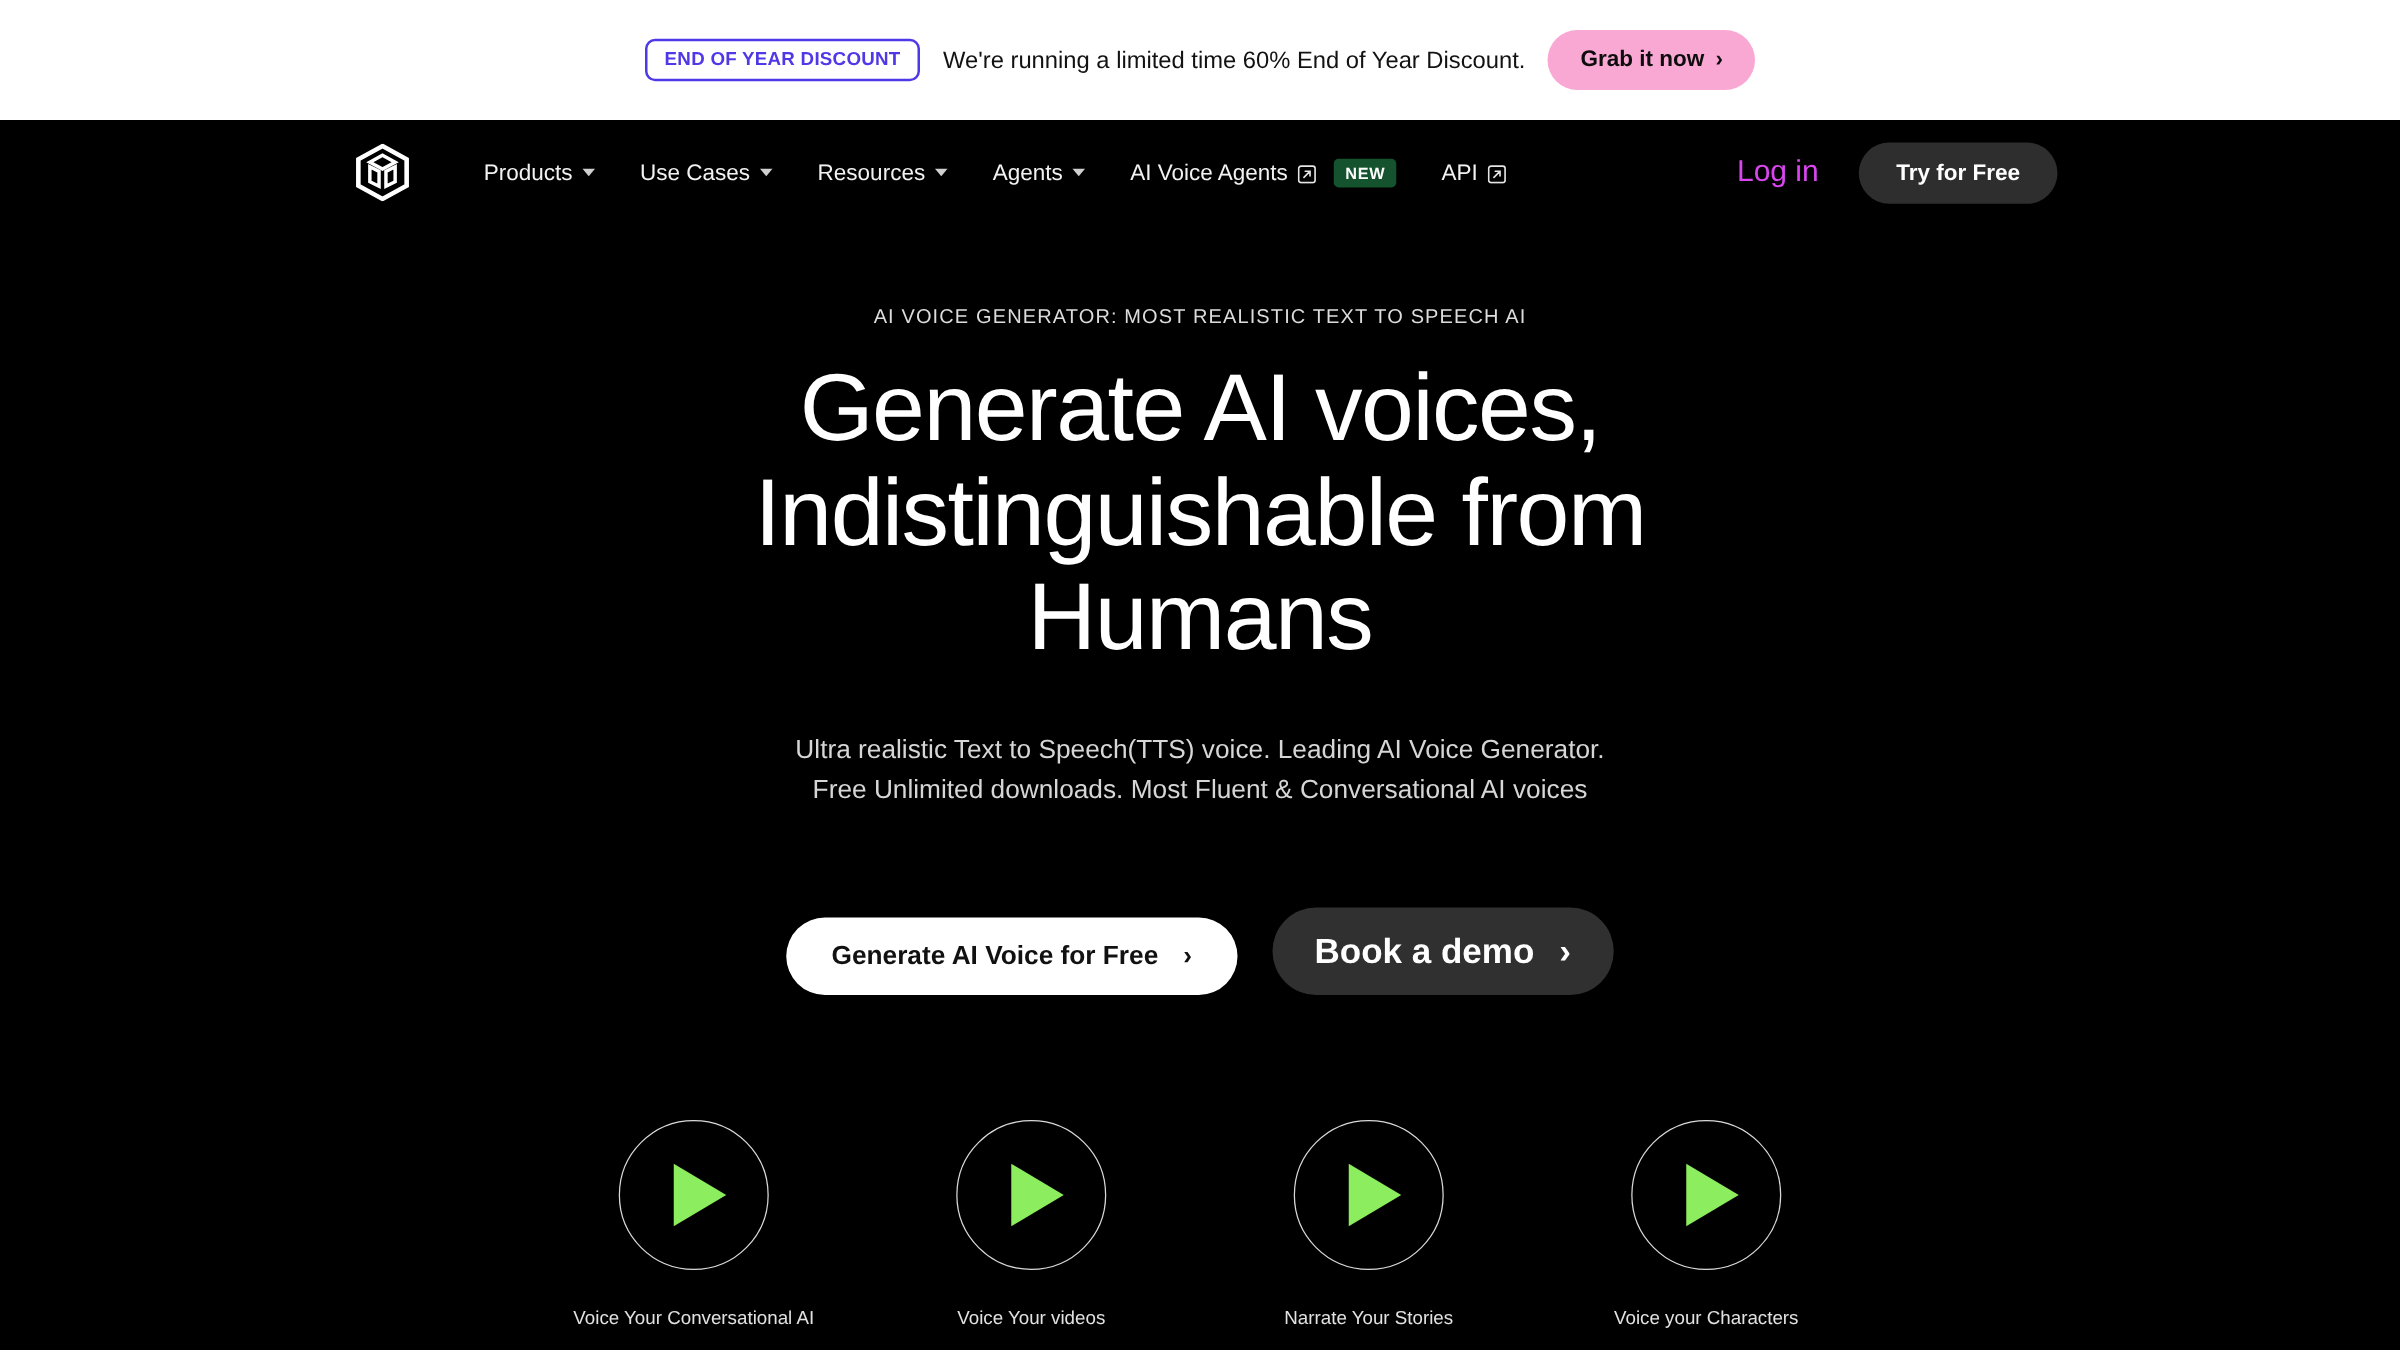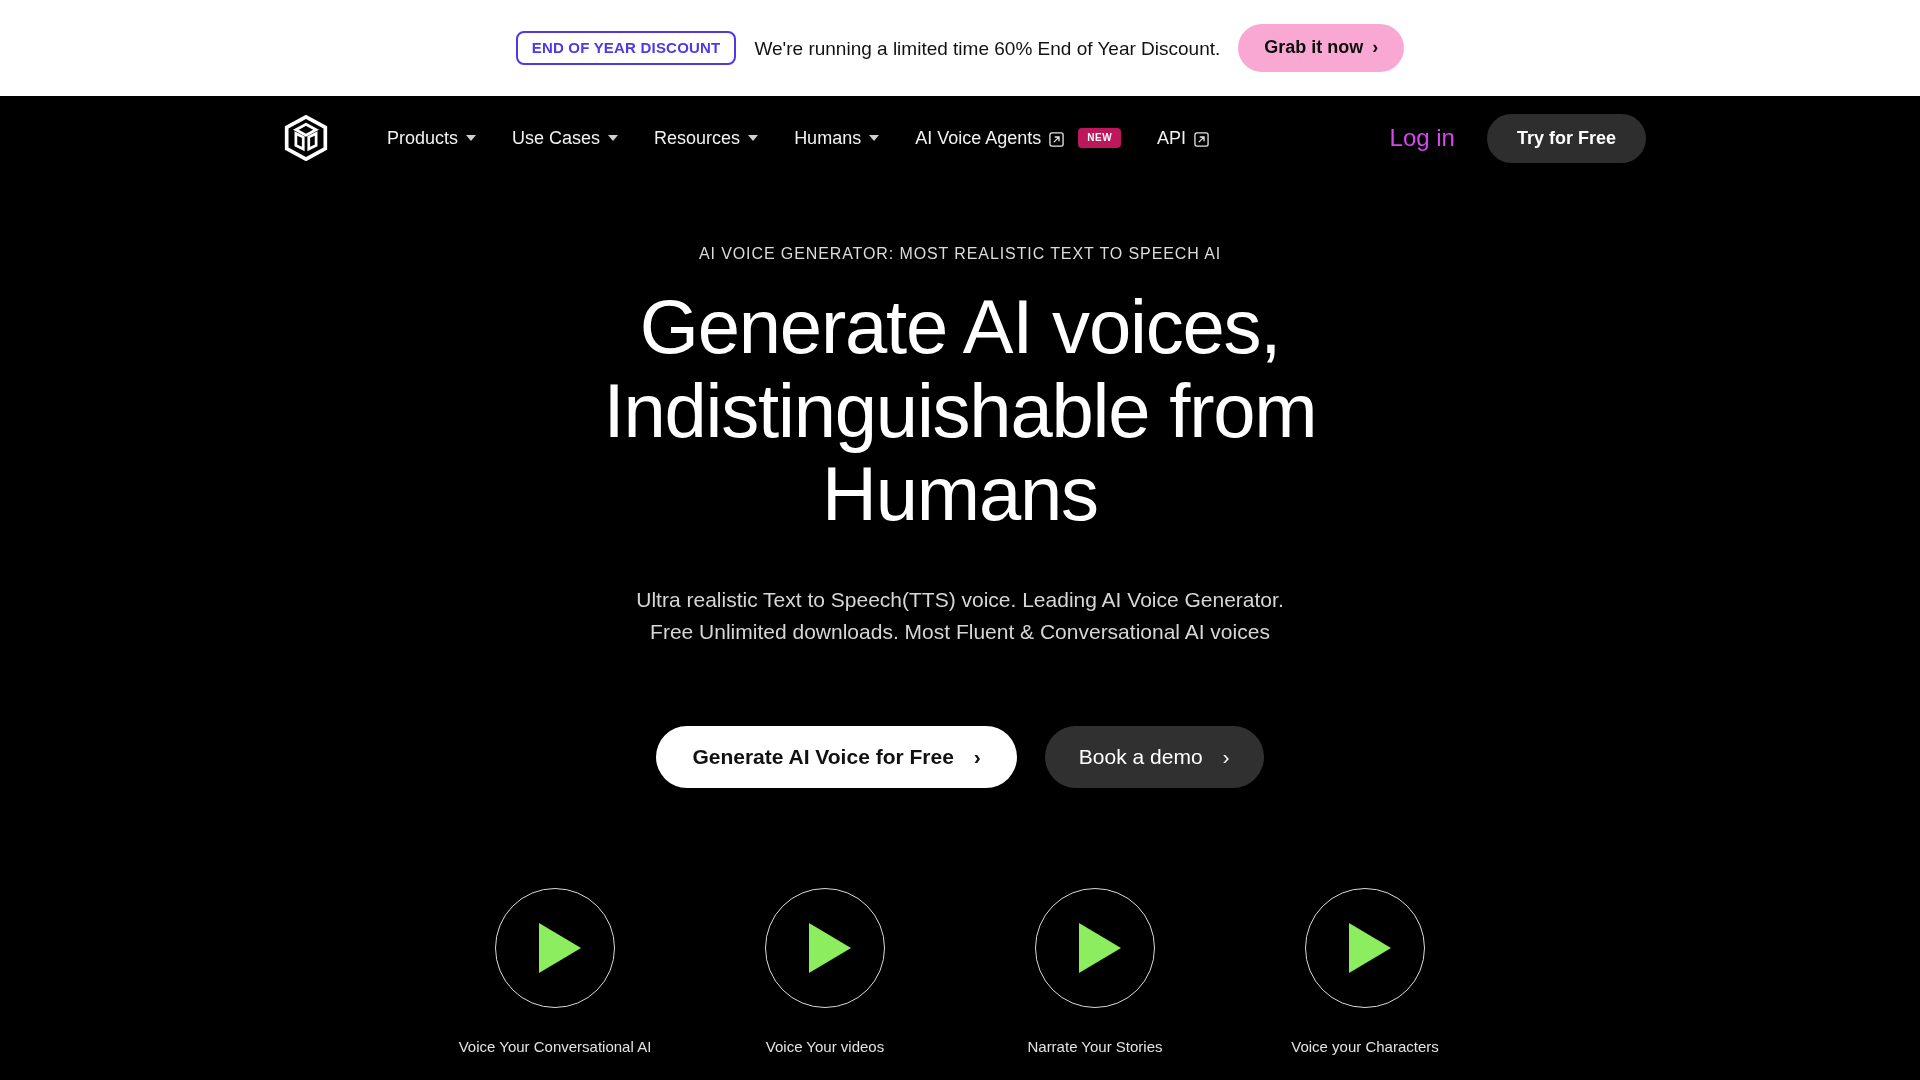--- a/index.html
+++ b/index.html
@@ -73,22 +73,22 @@
   }
   .caret {
     width: 0; height: 0;
     border-left: 5px solid transparent;
     border-right: 5px solid transparent;
     border-top: 6px solid #cfcfcf;
     display: inline-block;
   }
   .ext-icon { width: 15px; height: 15px; display: inline-block; flex: none; }
   .new-badge {
-    background: #be185d; color: #fff;
-    font-size: 10px; font-weight: 800;
+    background: #14532d; color: #fff;
+    font-size: 13px; font-weight: 800;
     letter-spacing: 0.5px;
     border-radius: 4px;
     padding: 5px 9px 5px;
     line-height: 1;
     margin-left: 6px;
   }
   .nav-right { display: flex; align-items: center; gap: 18px; }
   .login-link {
     color: #d946ef; font-size: 24px; font-weight: 400;
     padding: 10px 14px; cursor: pointer; white-space: nowrap;
@@ -137,21 +137,21 @@
     border: none; border-radius: 999px;
     font-size: 21px; font-weight: 700;
     padding: 19px 36px;
     display: flex; align-items: center; gap: 20px;
     cursor: pointer; white-space: nowrap;
     font-family: "Liberation Sans", sans-serif;
   }
   .cta-secondary {
     background: #303030; color: #ffffff;
     border: none; border-radius: 999px;
-    font-size: 21px; font-weight: 400;
+    font-size: 28px; font-weight: 700;
     padding: 19px 34px;
     display: flex; align-items: center; gap: 20px;
     cursor: pointer; white-space: nowrap;
     font-family: "Liberation Sans", sans-serif;
   }
 
   
   .features {
     display: flex;
     justify-content: center;
@@ -219,21 +219,21 @@
       <span>Use Cases</span>
       <span class="caret"></span>
     </div>
 
     <div class="nav-item">
       <span>Resources</span>
       <span class="caret"></span>
     </div>
 
     <div class="nav-item">
-      <span>Humans</span>
+      <span>Agents</span>
       <span class="caret"></span>
     </div>
 
     <div class="nav-item">
       <span>AI Voice Agents</span>
       <span class="ext-icon">
         <svg viewBox="0 0 16 16" width="15" height="15">
           <rect x="1" y="1" width="14" height="14" rx="2" fill="none" stroke="#e6e6e6" stroke-width="1.4"></rect>
           <path d="M5.5 10.5 L10.5 5.5 M6.6 5.3 L10.7 5.3 L10.7 9.4" fill="none" stroke="#e6e6e6" stroke-width="1.4" stroke-linecap="round"></path>
         </svg>

